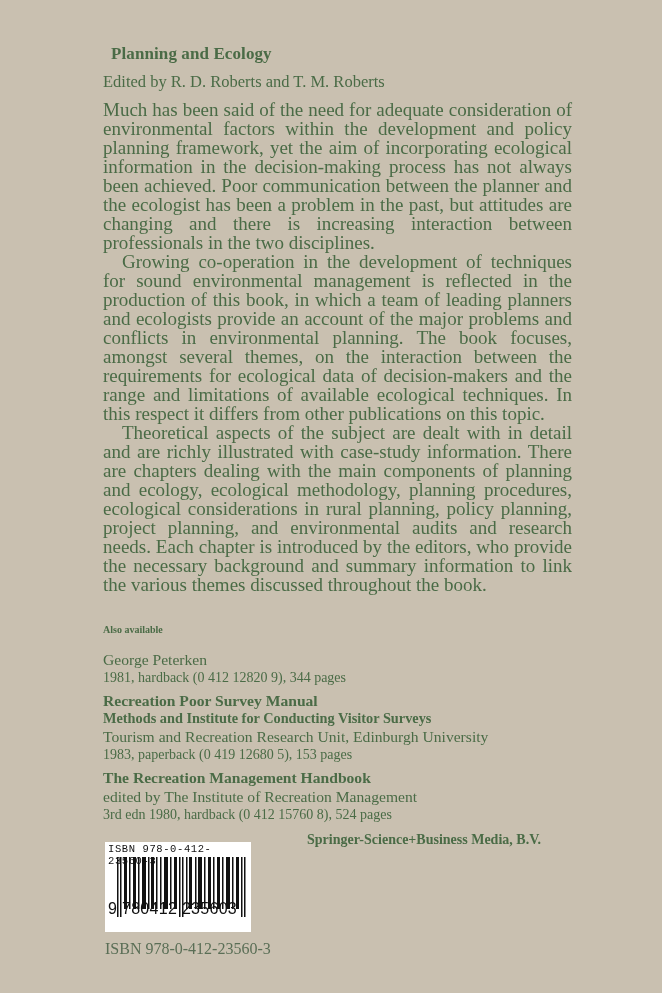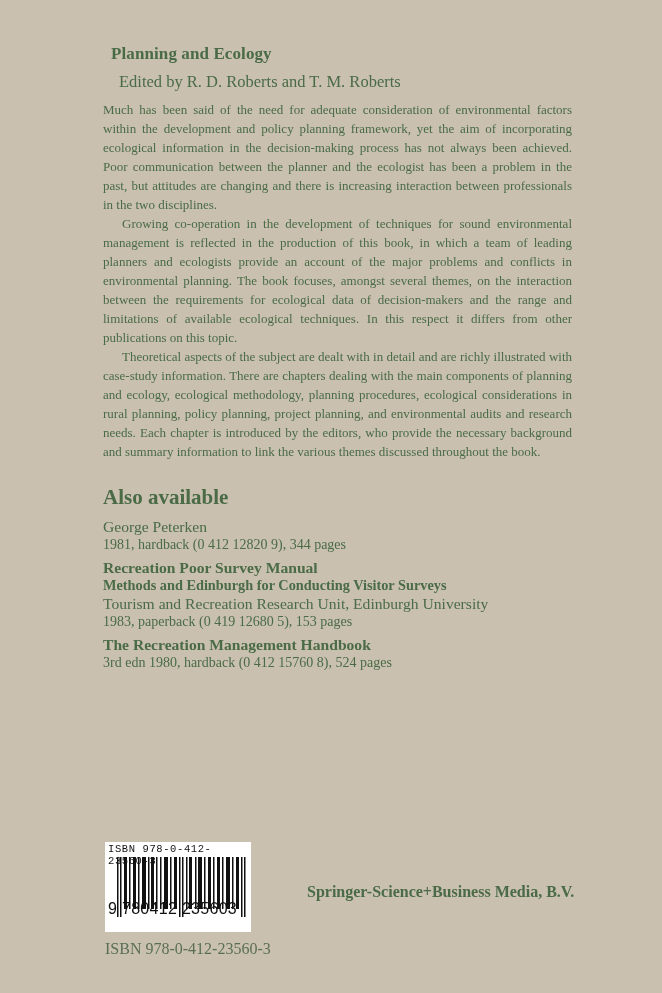--- a/index.html
+++ b/index.html
@@ -6,38 +6,38 @@
   body {
     width: 662px; height: 993px;
     background: #c9c0b0;
     color: #4a6b46;
     font-family: "Liberation Serif", "DejaVu Serif", serif;
     position: relative;
     overflow: hidden;
   }
   .page { position: absolute; left: 103px; top: 36px; width: 469px; }
   .title { font-weight: bold; font-size: 17px; line-height: 20px; margin: 8px; letter-spacing: 0.1px; }
-  .editors { font-size: 16.5px; line-height: 20px; margin: 0 0 8px 16px; }
-  .body p { margin: 0; font-size: 13px; line-height: 19px; text-align: justify; }
+  .editors { font-size: 16.5px; line-height: 20px; margin: 0 0 8px 0; }
+  .body p { margin: 0; font-size: 19px; line-height: 19px; text-align: justify; }
   .body p.indent { text-indent: 19px; }
-  .also { font-weight: bold; font-size: 21px; margin: 26px 0 10px 0; line-height: 20px; }
+  .also { font-weight: bold; font-size: 10px; margin: 26px 0 10px 0; line-height: 20px; }
   .book { margin-bottom: 5px; }
   .book .bt { font-weight: bold; font-size: 15.6px; line-height: 19px; }
   .book .bs { font-weight: bold; font-size: 14.3px; line-height: 17px; }
   .book .ba { font-size: 15.6px; line-height: 19px; }
   .book .bd { font-size: 14px; line-height: 17px; }
   .barcode {
     position: absolute; left: 105px; top: 842px;
     width: 146px; height: 90px; background: #fff;
   }
   .bc-top { position:absolute; left:3px; top:1px; font-family: "Liberation Mono", "DejaVu Sans Mono", monospace; font-size: 10.5px; color:#111; letter-spacing: 0.6px; }
   .bc-bars { position:absolute; left:10px; top:15px; width:132px; height:60px; }
   .bc-num { position:absolute; left:3px; top:58px; font-family: "Liberation Sans", "DejaVu Sans", sans-serif; font-size: 16px; color:#111; background:transparent; letter-spacing: 0.3px; }
   .isbn-under { position: absolute; left: 105px; top: 940px; font-size: 16px; color: #5a6e56; }
-  .publisher { position: absolute; left: 307px; top: 883px; font-weight: bold; font-size: 16px; }
+  .publisher { position: absolute; left: 307px; top: 832px; font-weight: bold; font-size: 14px; }
 </style>
 </head>
 <body>
 
 <div class="page">
   <h1 class="title">Planning and Ecology</h1>
   <div class="editors">Edited by R. D. Roberts and T. M. Roberts</div>
 
   <div class="body">
     <p>Much has been said of the need for adequate consideration of environmental factors within the development and policy planning framework, yet the aim of incorporating ecological information in the decision-making process has not always been achieved. Poor communication between the planner and the ecologist has been a problem in the past, but attitudes are changing and there is increasing interaction between professionals in the two disciplines.</p>
@@ -46,26 +46,27 @@
   </div>
 
   <div class="also">Also available</div>
 
   <div class="book">
     <div class="ba">George Peterken</div>
     <div class="bd">1981, hardback (0 412 12820 9), 344 pages</div>
   </div>
   <div class="book">
     <div class="bt">Recreation Poor Survey Manual</div>
-    <div class="bs">Methods and Edinburgh for Conducting Visitor Surveys</div>
+    <div class="bs">Methods and Institute for Conducting Visitor Surveys</div>
     <div class="ba">Tourism and Recreation Research Unit, Edinburgh University</div>
     <div class="bd">1983, paperback (0 419 12680 5), 153 pages</div>
   </div>
   <div class="book">
     <div class="bt">The Recreation Management Handbook</div>
+    <div class="ba">edited by The Institute of Recreation Management</div>
     <div class="bd">3rd edn 1980, hardback (0 412 15760 8), 524 pages</div>
   </div>
 </div>
 
 <div class="barcode">
   <div class="bc-top">ISBN 978-0-412-23560-3</div>
   <svg class="bc-bars" viewBox="0 0 132 60" preserveAspectRatio="none">
     <g fill="#111">
       <rect x="2" y="0" width="1.5" height="60"></rect>
         <rect x="5" y="0" width="1.5" height="60"></rect>

